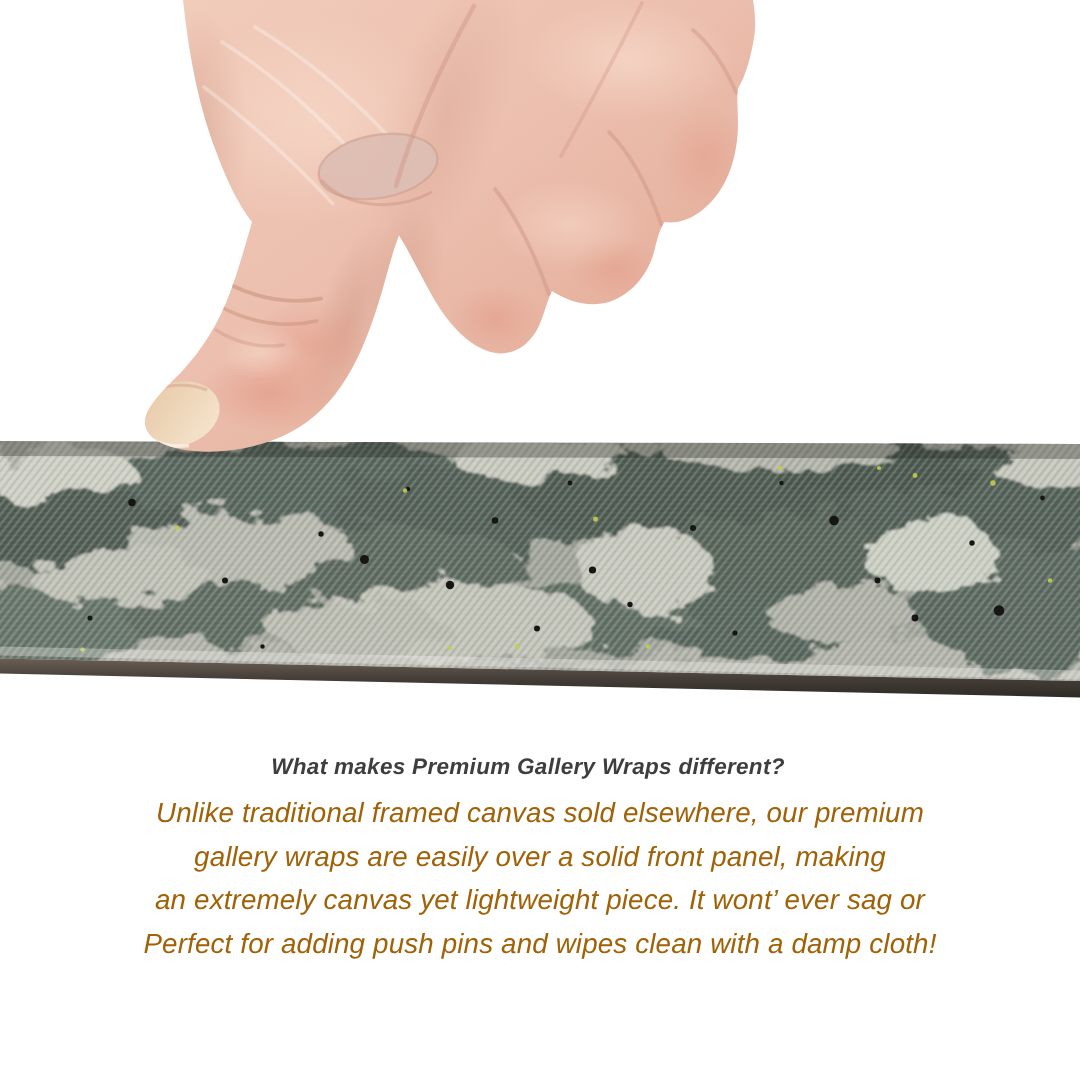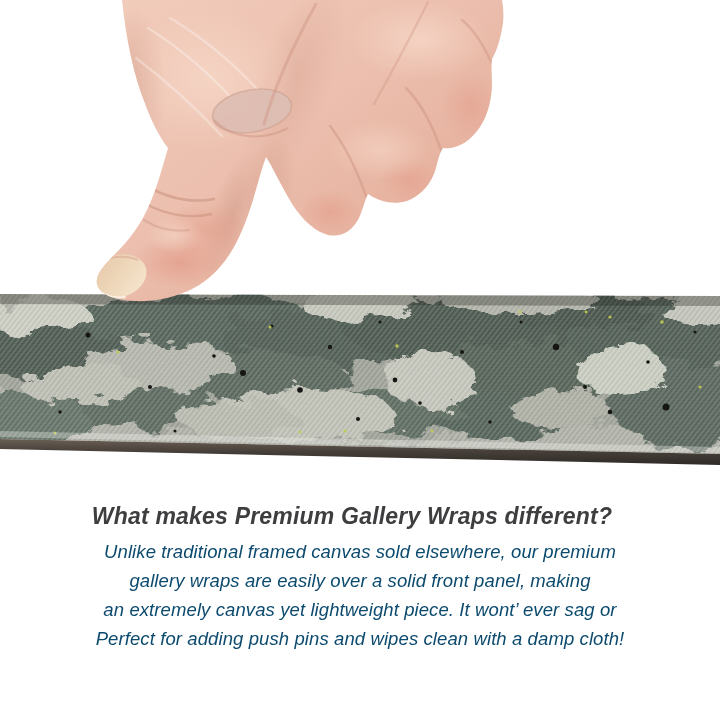--- a/index.html
+++ b/index.html
@@ -8,24 +8,24 @@
     background:#ffffff; overflow:hidden;
     font-family:"Liberation Sans", sans-serif;
   }
   .hand-photo { position:absolute; top:0; left:0; width:520px; height:310px; z-index:3; }
   .canvas-strip { position:absolute; top:290px; left:0; width:720px; height:190px; z-index:2; }
   .text-block {
     position:absolute; top:503px; left:0; right:0; z-index:4;
     text-align:center; font-style:italic; color:#3e3e40;
   }
   .headline {
-    margin:0 16px 7px 0; font-size:23px; font-weight:700; letter-spacing:0.2px;
+    margin:0 16px 7px 0; font-size:15px; font-weight:700; letter-spacing:0.2px;
   }
   .body-line {
-    font-size:18.5px; font-weight:400; line-height:29px; letter-spacing:0.1px; color:#0c4a6e;
+    font-size:18.5px; font-weight:400; line-height:29px; letter-spacing:0.1px; color:#a16207;
   }
 </style>
 </head>
 <body>
 
 <div class="page">
 
   <svg class="canvas-strip" viewBox="0 0 720 190" xmlns="http://www.w3.org/2000/svg" aria-hidden="true">
     <defs>
       <filter id="rough" x="-25%" y="-25%" width="150%" height="150%">

